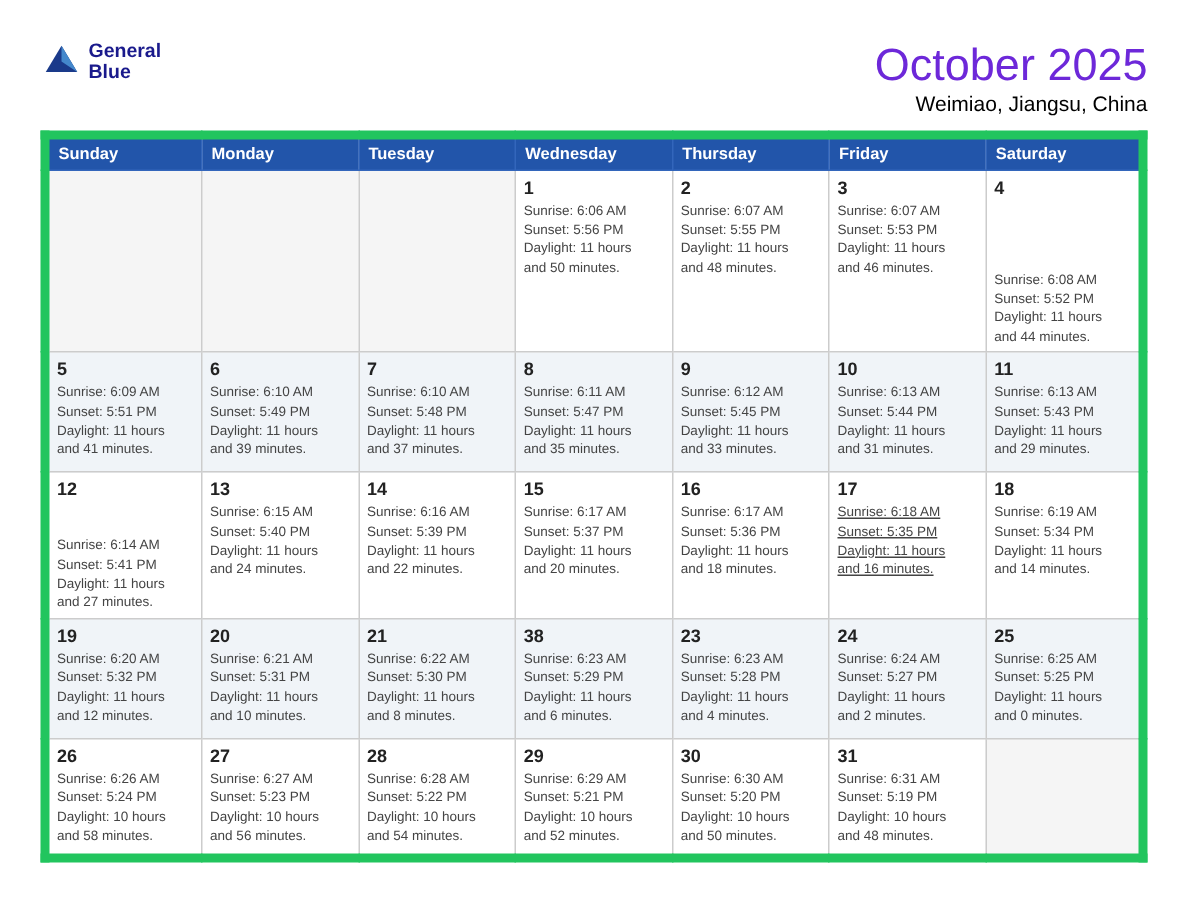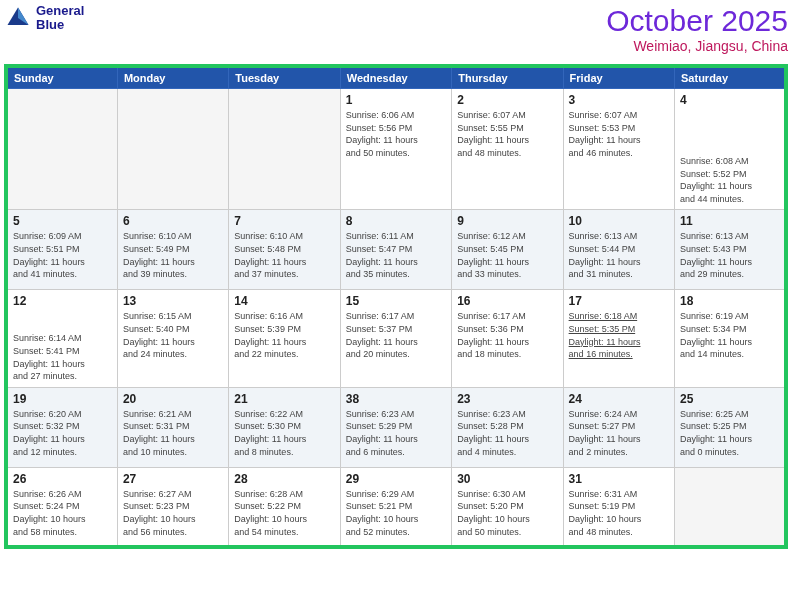--- a/index.html
+++ b/index.html
@@ -6,21 +6,21 @@
     body {
       font-family: Arial, sans-serif;
       background: #fff;
       width: 792px;
       height: 612px;
       overflow: hidden;
     }
     .page {
       width: 792px;
       height: 442px;
-      padding: 4px;
+      padding: 27px;
       display: flex;
       flex-direction: column;
     }
     .header {
       display: flex;
       justify-content: space-between;
       align-items: flex-start;
       margin-bottom: 10px;
     }
     .logo {
@@ -44,25 +44,25 @@
       text-align: right;
     }
     .title-block h1 {
       font-size: 30px;
       font-weight: 300;
       color: #6d28d9;
     }
     .title-block h2 {
       font-size: 14px;
       font-weight: normal;
-      color: #be185d;
+      color: #000000;
     }
     .calendar {
       flex: 1;
-      border: 4px solid #22c55e;
+      border: 6px solid #22c55e;
       border-collapse: collapse;
       width: 100%;
       table-layout: fixed;
     }
     .calendar th {
       background-color: #2255aa;
       color: #fff;
       font-size: 11px;
       font-weight: bold;
       padding: 4px 6px;

